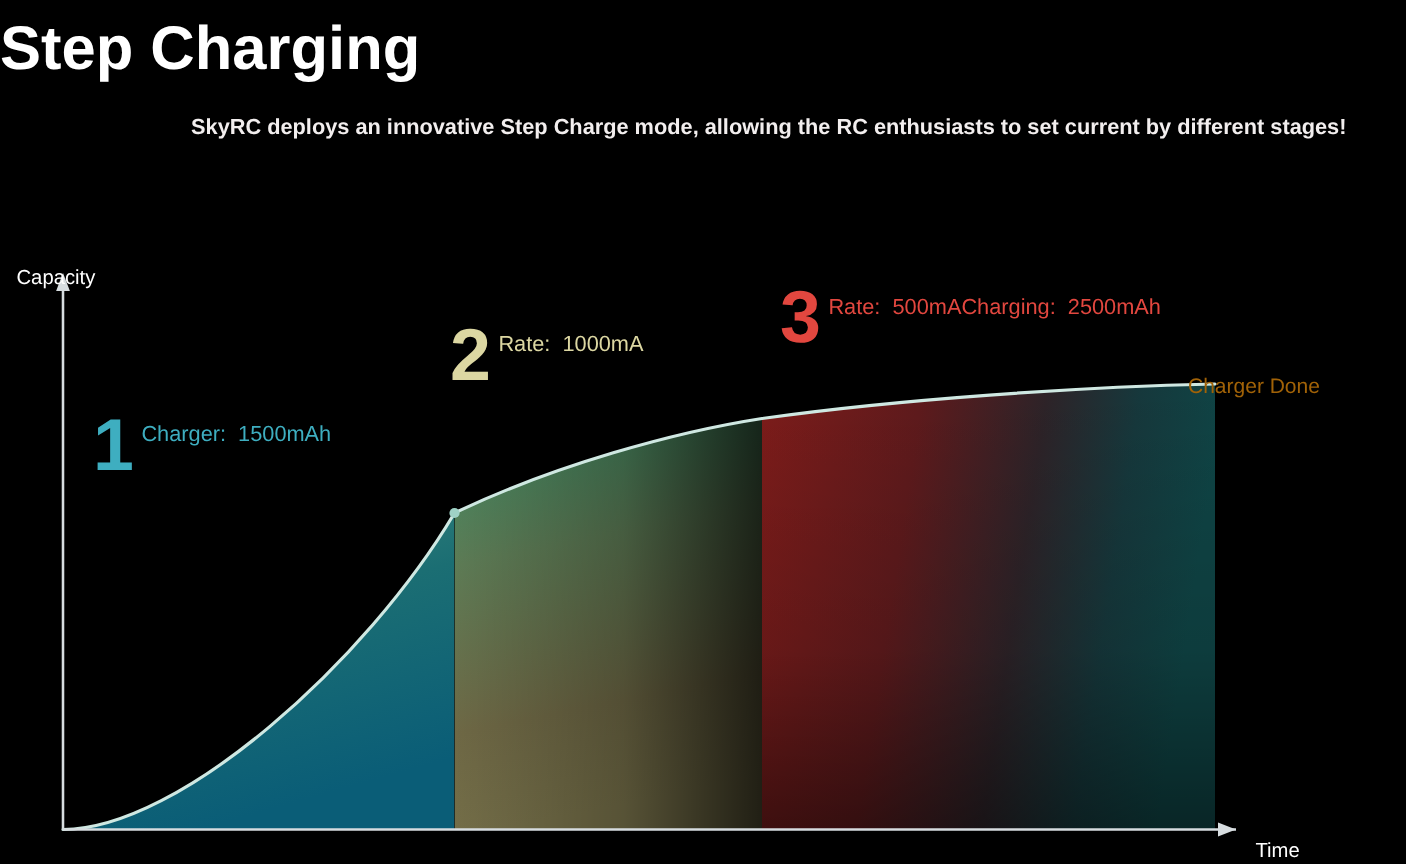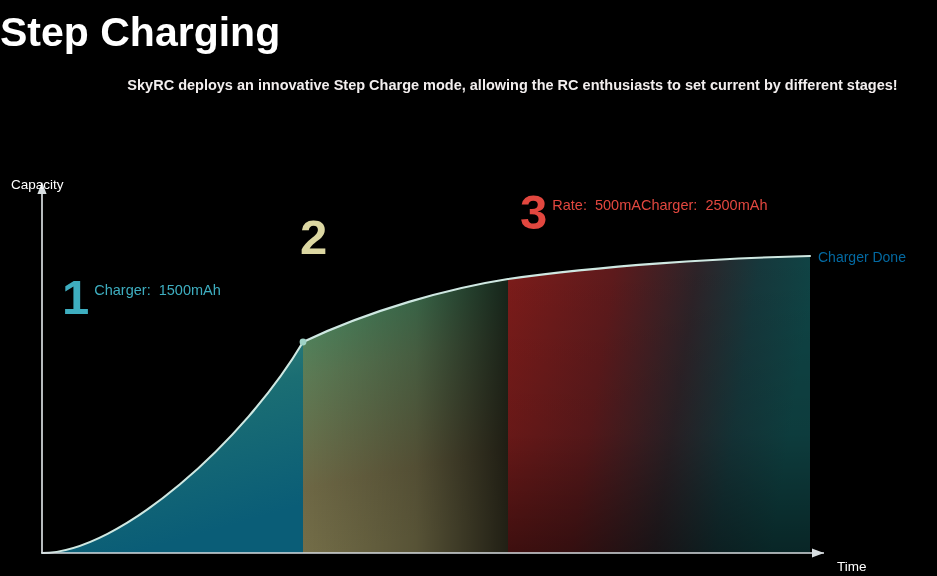--- a/index.html
+++ b/index.html
@@ -98,24 +98,24 @@
 
   .stage-1 { left: 62px; top: 277px; }
   .stage-1 .stage-num, .stage-1 .stage-line { color: #3eaec0; }
   .stage-2 { left: 300px; top: 217px; }
   .stage-2 .stage-num, .stage-2 .stage-line { color: #dcd7a2; }
   .stage-3 { left: 520px; top: 192px; }
   .stage-3 .stage-num, .stage-3 .stage-line { color: #e2473f; }
 
   .done-label {
     position: absolute;
-    left: 818px;
+    left: 792px;
     top: 249px;
     font-size: 14px;
-    color: #0369a1;
+    color: #a16207;
     white-space: nowrap;
   }
 </style>
 </head>
 <body>
 
 <div id="page">
 
   <div class="page-title">Step Charging</div>
 
@@ -203,27 +203,28 @@
     <div class="stage stage-1">
       <div class="stage-num">1</div>
       <div class="stage-lines">
         <div class="stage-line">Charger:  1500mAh</div>
       </div>
     </div>
 
     <div class="stage stage-2">
       <div class="stage-num">2</div>
       <div class="stage-lines">
+        <div class="stage-line">Rate:  1000mA</div>
       </div>
     </div>
 
     <div class="stage stage-3">
       <div class="stage-num">3</div>
       <div class="stage-lines">
         <div class="stage-line">Rate:  500mA</div>
-        <div class="stage-line">Charger:  2500mAh</div>
+        <div class="stage-line">Charging:  2500mAh</div>
       </div>
     </div>
 
     <div class="done-label">Charger Done</div>
 
   </div>
 </div>
 
 </body></html>

